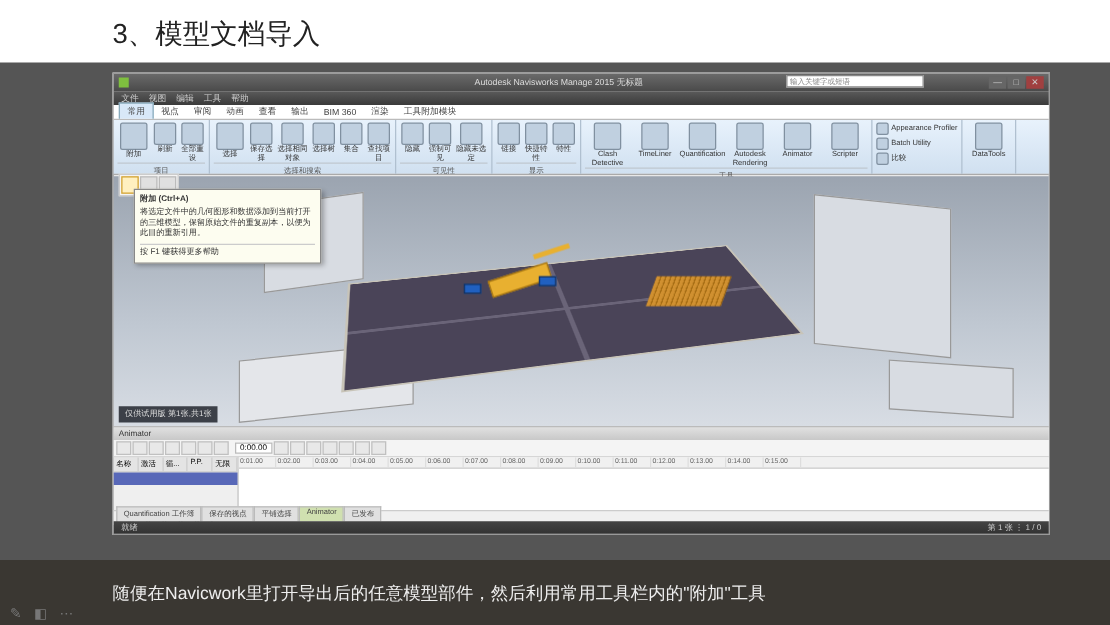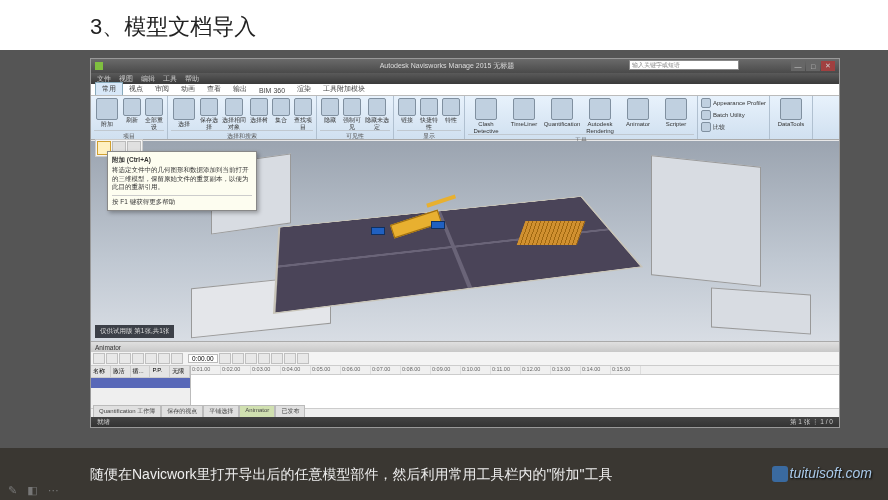--- a/index.html
+++ b/index.html
@@ -366,22 +366,19 @@
     <div class="statusbar">
       <span>就绪</span>
       <span>第 1 张 ⋮ 1 / 0</span>
     </div>
 
   </div>
 </div>
 
 <div class="caption-bar">
   <div>随便在Navicwork里打开导出后的任意模型部件，然后利用常用工具栏内的"附加"工具</div>
-  <div class="watermark">
-    <span class="wm-ico"></span><span>tuituisoft.com</span>
-  </div>
 </div>
 
 <div class="bottom-sys">
   <span>✎</span>
   <span>◧</span>
   <span>⋯</span>
 </div>
 
 </body></html>

